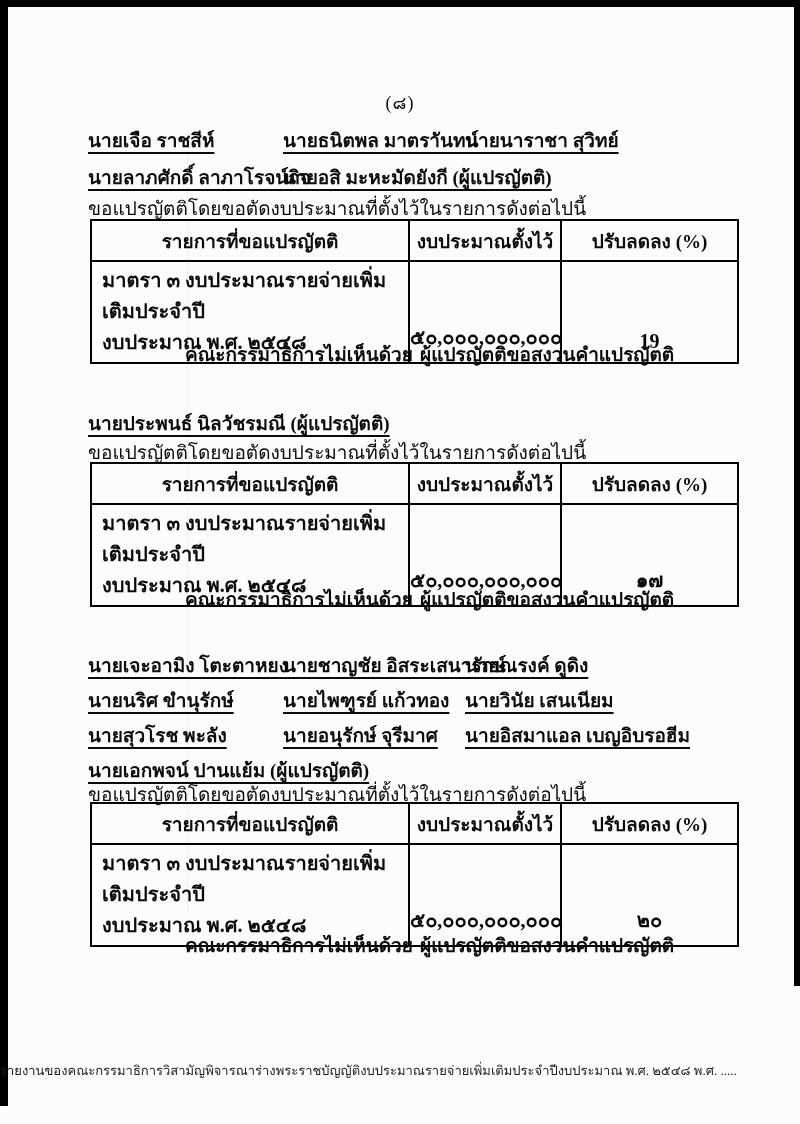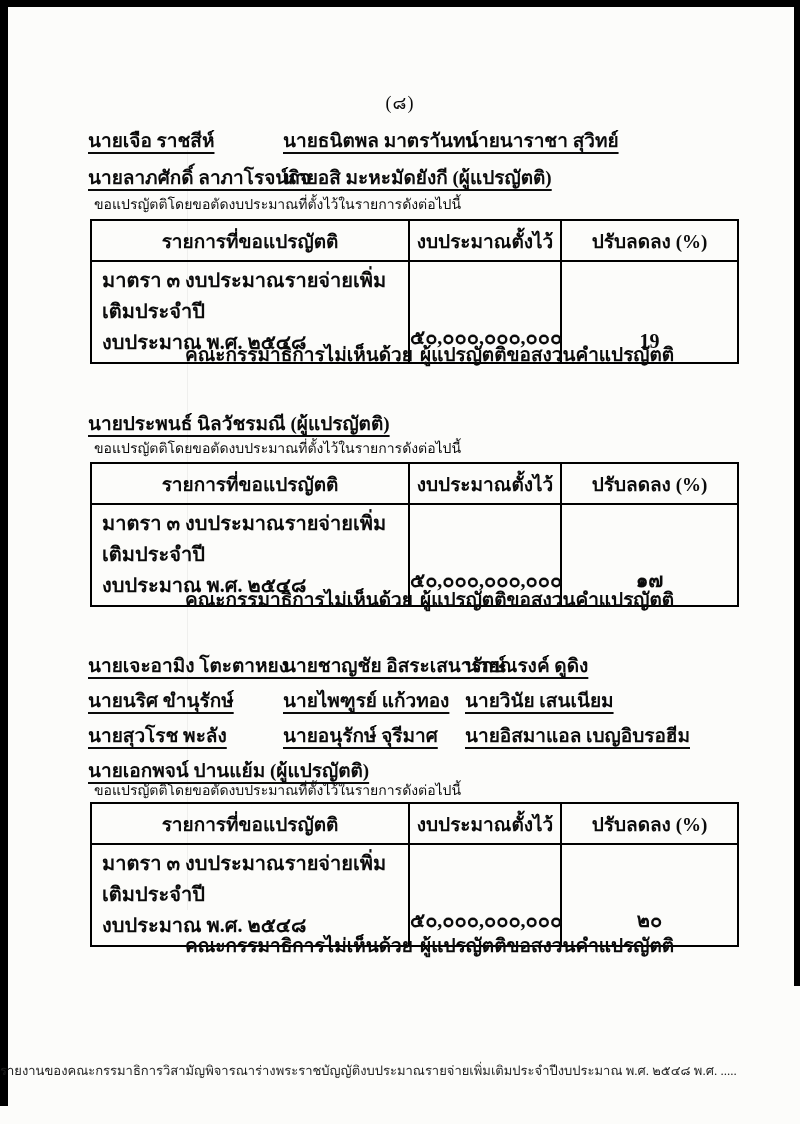--- a/index.html
+++ b/index.html
@@ -12,21 +12,21 @@
   .edge-left{left:0;top:0;width:8px;height:1106px;}
   .edge-right{right:0;top:0;width:6px;height:986px;}
   .fold-line{position:absolute;left:187px;top:150px;width:1px;height:760px;background:rgba(0,0,0,0.05);}
   .page-number{position:absolute;top:88px;left:0;width:100%;text-align:center;font-size:18px;letter-spacing:1px;}
   .name-row{position:absolute;left:0;width:100%;height:32px;font-size:19px;}
   .name{
     position:absolute;font-weight:bold;white-space:nowrap;
     text-decoration:underline;text-decoration-thickness:2px;text-underline-offset:5px;
   }
   .c1{left:88px;}  .c2{left:283px;}  .c3{left:465px;}
-  .intro{position:absolute;left:94px;width:640px;font-size:14px;white-space:nowrap;}
+  .intro{position:absolute;left:88px;width:640px;font-size:19px;white-space:nowrap;}
   .budget-table{
     position:absolute;left:90px;width:647px;border-collapse:collapse;table-layout:fixed;
     background:transparent;
   }
   .budget-table col.w1{width:318px;} .budget-table col.w2{width:152px;} .budget-table col.w3{width:177px;}
   .budget-table th,.budget-table td{border:2px solid #000;}
   .budget-table th{height:39px;font-size:19px;font-weight:bold;text-align:center;vertical-align:middle;padding:0 4px;}
   .budget-table td{height:67px;font-size:20px;font-weight:bold;}
   .cell-item{vertical-align:top;padding:3px 6px 4px 10px;line-height:31px;text-align:left;}
   .cell-budget{vertical-align:bottom;text-align:right;padding:0 10px 9px 0;}

